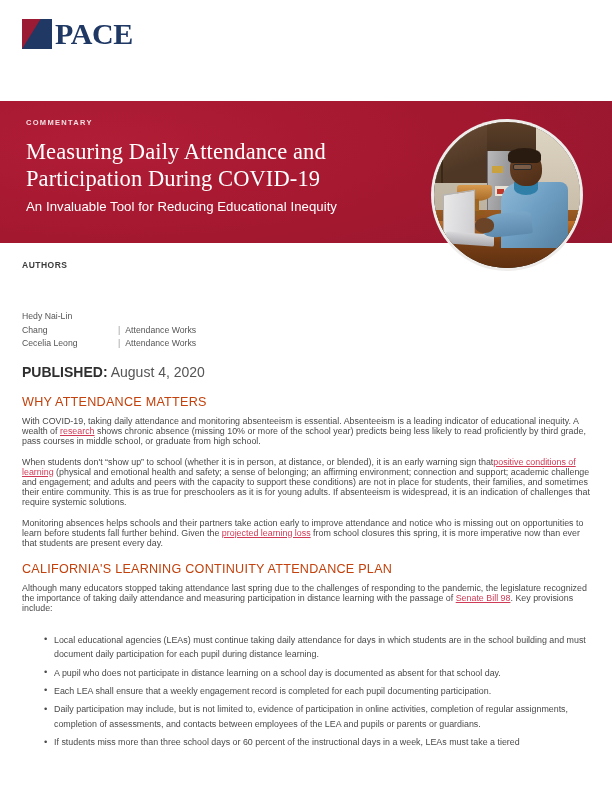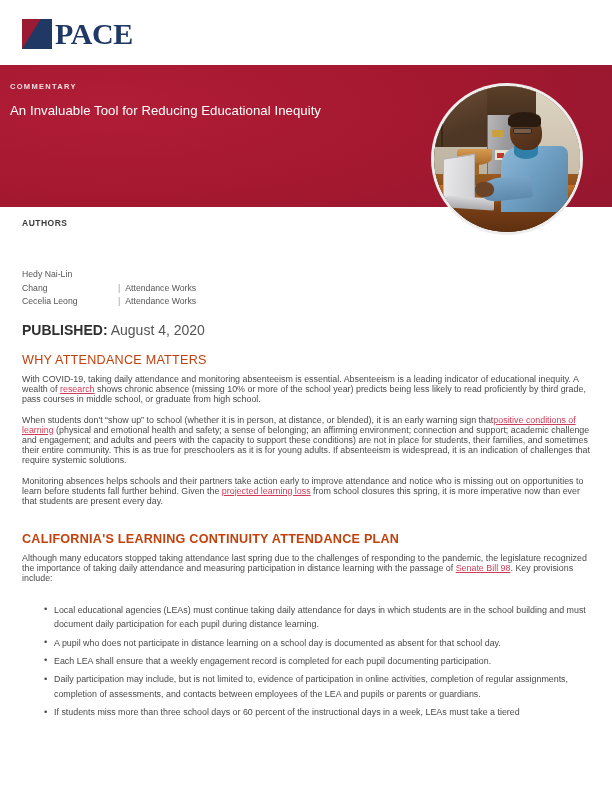--- a/index.html
+++ b/index.html
@@ -57,24 +57,25 @@
 
   
   .hero {
     position: relative;
     height: 142px;
     background:
       radial-gradient(120% 150% at 18% 30%, #B01D36 0%, #A4182F 45%, #8E1730 100%);
     overflow: visible;
   }
   .hero-inner {
-    padding: 17px 0 0 10px;
+    padding: 17px 0 0 26px;
     position: relative;
     z-index: 3;
     width: 430px;
+    margin-top: 36px;
   }
   .kicker {
     font-size: 7.5px;
     letter-spacing: 1.3px;
     color: #f0dde1;
     font-weight: bold;
     text-transform: uppercase;
     margin-bottom: 11px;
   }
   .hero-title {
@@ -164,21 +165,21 @@
   .ph-collar{ position:absolute; left:55%; top:41%; width:16%; height:9%;
               background:#2f7fa8; border-radius:0 0 60% 60%;}
   .ph-arm   { position:absolute; left:33%; top:62%; width:34%; height:16%;
               background: linear-gradient(180deg,#7aa6c8,#5d8aad);
               border-radius: 40% 20% 10% 30%; transform: rotate(-6deg);}
   .ph-hand  { position:absolute; left:28%; top:66%; width:13%; height:10%;
               background:#6b4326; border-radius:45%; }
 
   
   .meta {
-    padding: 11px 0 0 22px;
+    padding: 17px 0 0 22px;
   }
   .meta-label {
     font-size: 8.5px;
     font-weight: bold;
     letter-spacing: 0.5px;
     color: #3b3b3b;
     margin-bottom: 4px;
   }
   .author-row {
     display: flex;
@@ -202,21 +203,21 @@
   .content { padding: 15px 18px 0 22px; }
 
   h2.sec {
     font-size: 12.6px;
     font-weight: normal;
     letter-spacing: 0.25px;
     color: #c2410c;
     margin-bottom: 7px;
     text-transform: uppercase;
   }
-  h2.sec.second { margin-top: 26px; font-weight: bold; }
+  h2.sec.second { margin-top: 14px; }
 
   p.body {
     font-size: 8.9px;
     line-height: 10px;
     color: #4a4a4a;
     margin-bottom: 11px;
     text-align: left;
   }
   a.ilink {
     color: #CF3B56;
@@ -254,20 +255,24 @@
       <span class="tri-red"></span>
       <span class="tri-navy"></span>
     </span>
     <span class="logo-word">PACE</span>
   </div>
 </header>
 
 <section class="hero">
   <div class="hero-inner">
     <div class="kicker">COMMENTARY</div>
+    <h1 class="hero-title">
+      <span>Measuring Daily Attendance and</span><br>
+      <span>Participation During COVID-19</span>
+    </h1>
     <div class="hero-sub">An Invaluable Tool for Reducing Educational Inequity</div>
   </div>
 
   <div class="hero-photo">
     <div class="photo-scene">
       <span class="ph-wall"></span>
       <span class="ph-wall-r"></span>
       <span class="ph-cab-l"></span>
       <span class="ph-cab-r"></span>
       <span class="ph-fridge"></span>

